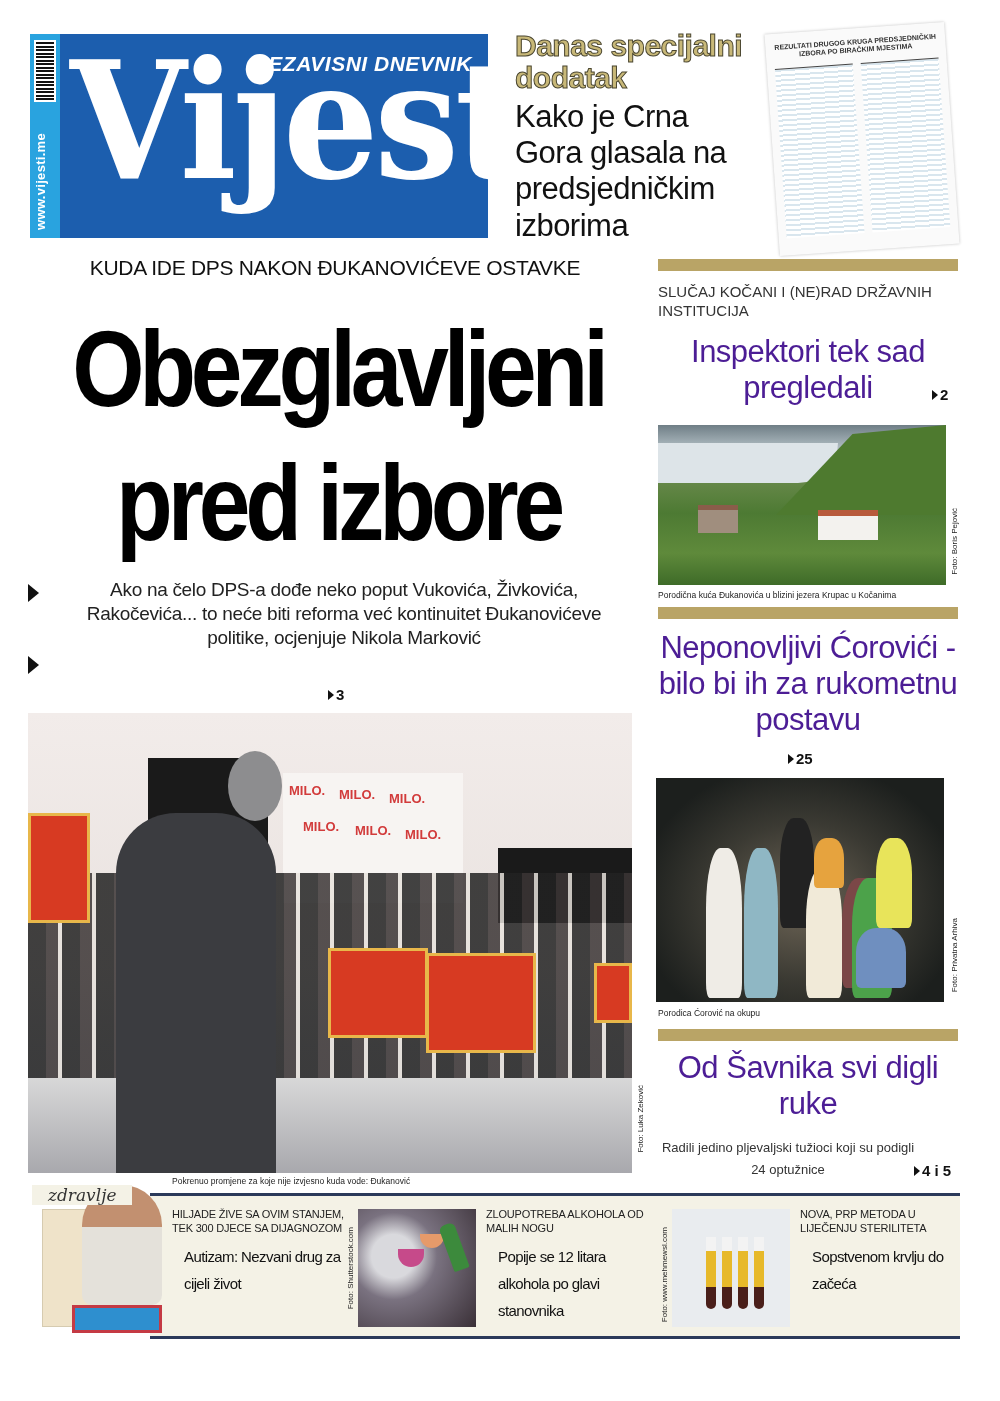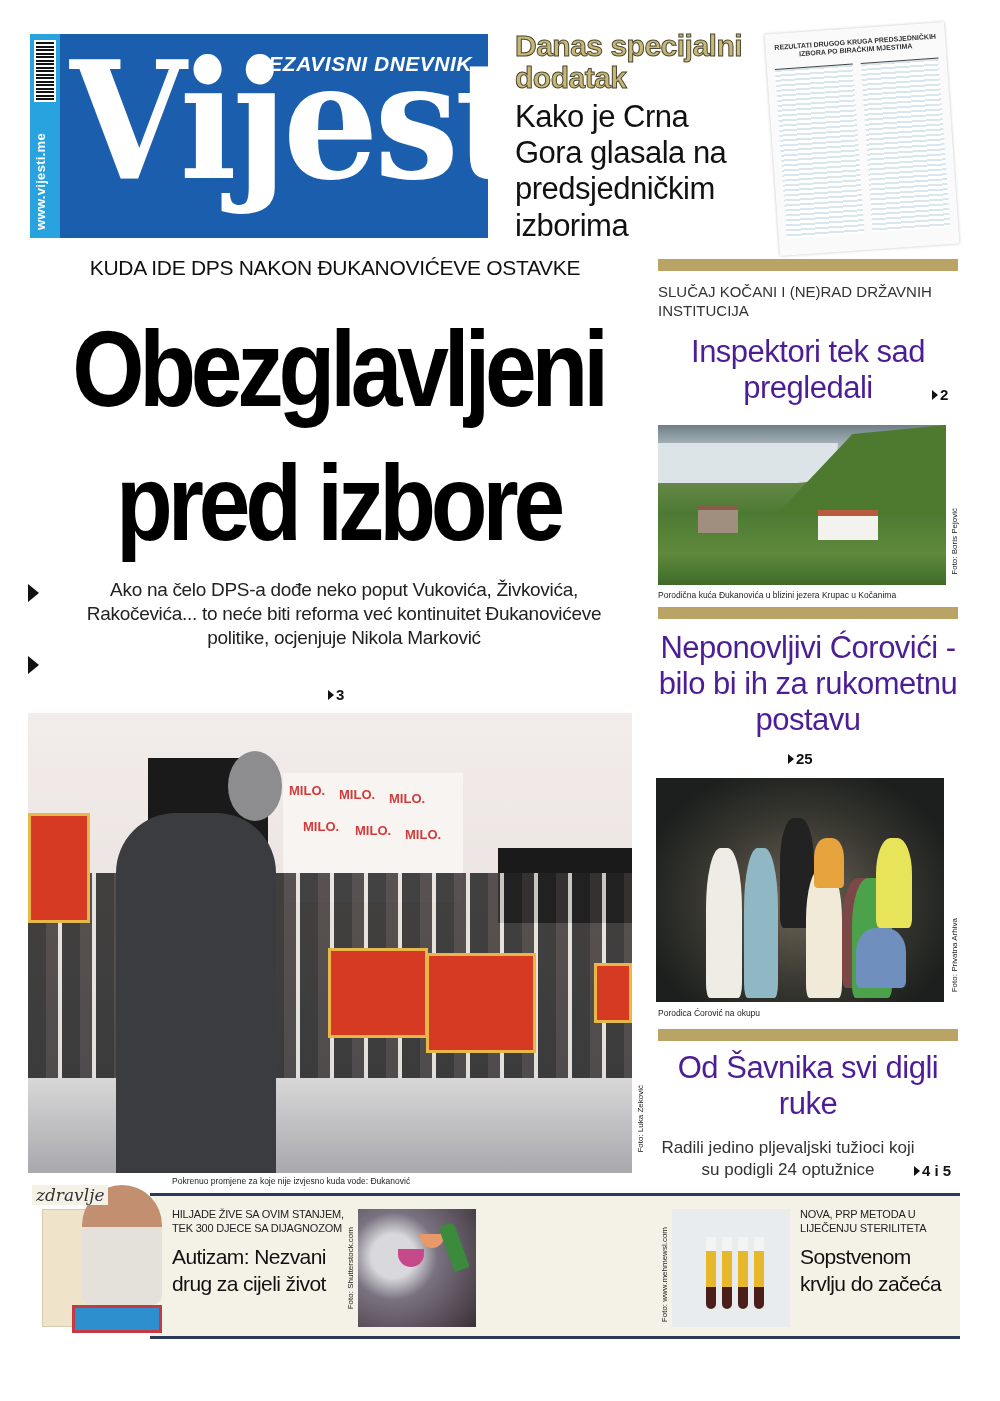--- a/index.html
+++ b/index.html
@@ -80,33 +80,33 @@
   .credit-p1 { left: 950px; top: 508px; }
   .cap-p1 { left: 658px; top: 590px; }
   .rh2 { left: 658px; top: 630px; width: 300px; }
   .ref-r2 { left: 788px; top: 750px; }
   .photo2 { left: 656px; top: 778px; width: 288px; height: 224px; overflow: hidden;
       background: radial-gradient(ellipse at 50% 55%, #6f6657 0%, #3b3a33 45%, #1c1f1d 80%); }
   .photo2 .p { position: absolute; border-radius: 40% 40% 10% 10%; }
   .credit-p2 { left: 950px; top: 918px; }
   .cap-p2 { left: 658px; top: 1008px; }
   .rh3 { left: 658px; top: 1050px; width: 300px; }
-  .r-sub { left: 658px; top: 1137px; width: 300px; text-align: center; font-size: 17px; line-height: 22px; color: #333; }
+  .r-sub { left: 658px; top: 1137px; width: 300px; text-align: center; font-size: 13px; line-height: 22px; color: #333; }
   .ref-r3 { left: 914px; top: 1162px; }
 
   
   .strip { left: 20px; top: 1185px; width: 940px; height: 155px; }
   .strip .bg { position: absolute; left: 130px; top: 8px; width: 810px; height: 146px; background: #f4f2e6; border-top: 3px solid #2b3a5a; border-bottom: 3px solid #2b3a5a; }
-  .strip .zlogo { position: absolute; left: 12px; top: 0; font-family: "DejaVu Serif", serif; font-style: italic; font-size: 17px; color: #333; background: #f4f2e6; padding: 0 4px; }
+  .strip .zlogo { position: absolute; left: 12px; top: 0; font-family: "DejaVu Serif", serif; font-style: italic; font-size: 17px; color: #333; background: #f4f2e6; padding: 0 16px; }
   .strip .mag { position: absolute; left: 22px; top: 24px; width: 80px; height: 118px; background: #efe3c9; border: 1px solid #d6cbb0; }
   .strip .girl { position: absolute; left: 62px; top: 0; width: 80px; height: 120px; background: linear-gradient(180deg, #c29070 0 35%, #e4e1da 35% 100%); border-radius: 40px 40px 10px 10px; }
   .strip .seat { position: absolute; left: 52px; top: 120px; width: 90px; height: 28px; background: #2e8fcf; border: 3px solid #c43a44; }
   .s-item { position: absolute; top: 22px; }
   .s-kick { font-size: 11px; line-height: 14px; color: #222; letter-spacing: -0.2px; }
-  .s-head { font-size: 21px; line-height: 27px; color: #111; margin-top: 8px; letter-spacing: -0.6px; }
+  .s-head { font-size: 15px; line-height: 27px; color: #111; margin-top: 8px; letter-spacing: -0.6px; margin-left: 12px; }
   .s-img { position: absolute; top: 24px; width: 118px; height: 118px; overflow: hidden; }
   .s-img.drinks { left: 338px; background: radial-gradient(circle at 30% 40%, #d9d9dd 0 20%, #7a7280 40%, #3a3037 100%); }
   .s-img.drinks .g1 { position: absolute; left: 40px; top: 40px; width: 26px; height: 18px; background: #c64a8a; border-radius: 0 0 14px 14px; }
   .s-img.drinks .g2 { position: absolute; left: 62px; top: 25px; width: 24px; height: 14px; background: #e69a6a; border-radius: 0 0 12px 12px; }
   .s-img.drinks .b { position: absolute; left: 88px; top: 14px; width: 16px; height: 48px; background: #3c8a3c; transform: rotate(-20deg); border-radius: 6px 6px 2px 2px; }
   .s-img.blood { left: 652px; background: #e9ecef; }
   .s-img.blood .t { position: absolute; top: 28px; width: 10px; height: 72px; background: linear-gradient(180deg, #f3f3f3 0 20%, #e7b92a 20% 70%, #4a1f1a 70% 100%); border-radius: 0 0 5px 5px; }
   .credit-s1 { left: 326px; top: 42px; }
   .credit-s2 { left: 640px; top: 42px; }
 </style>
@@ -221,20 +221,24 @@
     <div class="s-kick">HILJADE ŽIVE SA OVIM STANJEM, TEK 300 DJECE SA DIJAGNOZOM</div>
     <div class="s-head">Autizam: Nezvani drug za cijeli život</div>
   </div>
 
   <div class="abs credit-v credit-s1">Foto: Shutterstock.com</div>
   <div class="s-img drinks">
     <div class="g1"></div>
       <div class="g2"></div>
       <div class="b"></div>
   </div>
+  <div class="s-item" style="left:466px;width:170px;">
+    <div class="s-kick">ZLOUPOTREBA ALKOHOLA OD MALIH NOGU</div>
+    <div class="s-head">Popije se 12 litara alkohola po glavi stanovnika</div>
+  </div>
 
   <div class="abs credit-v credit-s2">Foto: www.mehmewsl.com</div>
   <div class="s-img blood">
     <div class="t" style="left:34px"></div>
       <div class="t" style="left:50px"></div>
       <div class="t" style="left:66px"></div>
       <div class="t" style="left:82px"></div>
   </div>
   <div class="s-item" style="left:780px;width:160px;">
     <div class="s-kick">NOVA, PRP METODA U LIJEČENJU STERILITETA</div>

